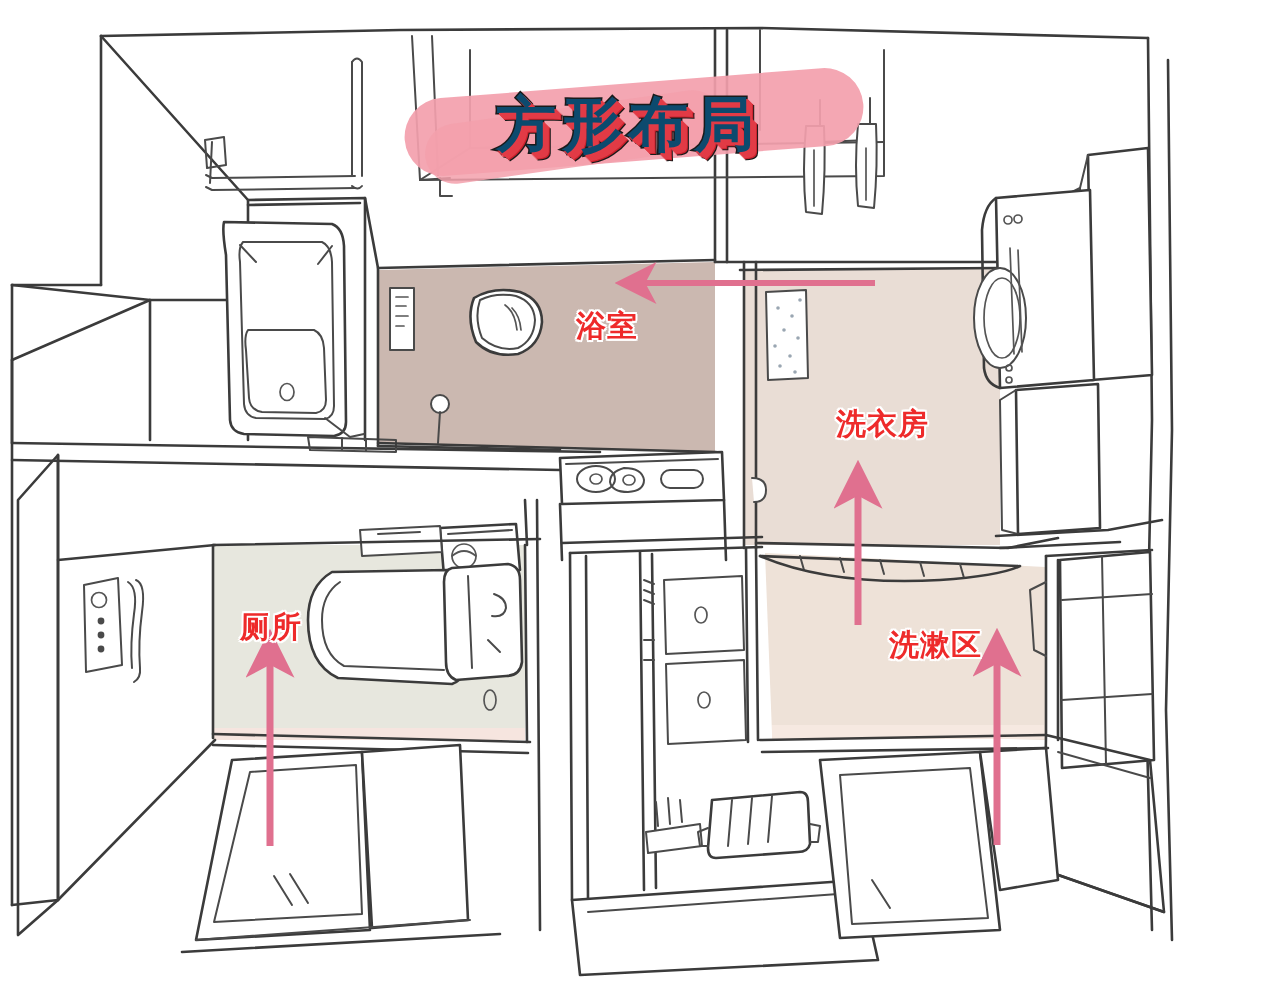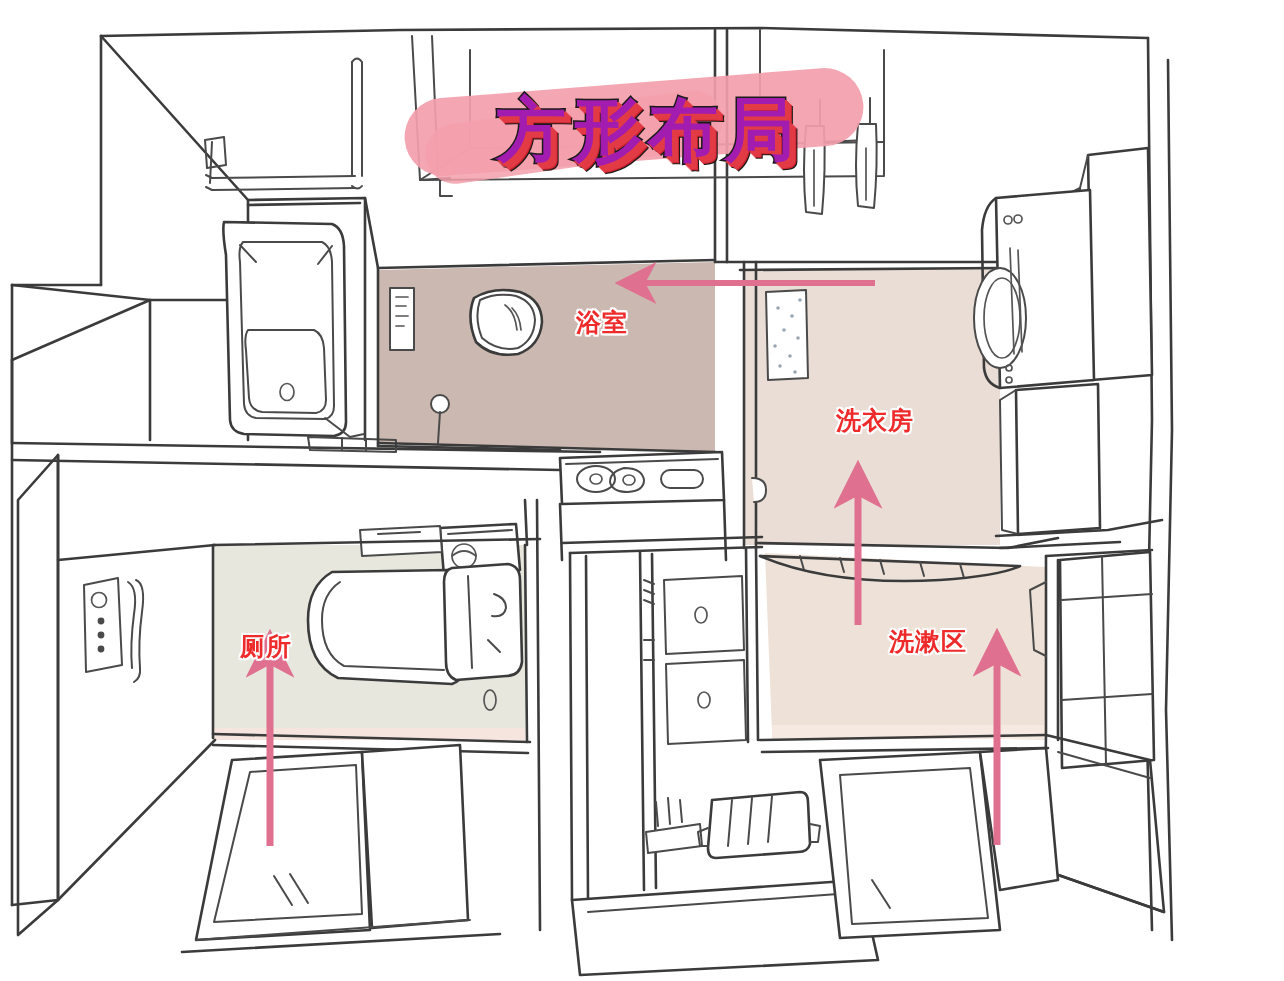--- a/index.html
+++ b/index.html
@@ -18,44 +18,45 @@
   .hl-stroke{
     position:absolute;left:0;top:28px;width:460px;height:78px;
     background:#f3a0ac;border-radius:48px;
     transform:rotate(-4.5deg);opacity:.92;
   }
   .hl-stroke.b{
     left:20px;top:52px;width:300px;height:60px;transform:rotate(-8deg);opacity:.85;
   }
   .title-text{
     position:absolute;left:92px;top:40px;
-    font-size:70px;font-weight:bold;letter-spacing:6px;line-height:1;
-    color:#a21caf;white-space:nowrap;
+    font-size:60px;font-weight:bold;letter-spacing:6px;line-height:1;
+    color:#0c4a6e;white-space:nowrap;
     -webkit-text-stroke:3px #1a1a1a;
     paint-order:stroke fill;
     text-shadow:
       2px 2px 0 #e23b46, 3px 3px 0 #e23b46, 4px 4px 0 #e23b46,
       5px 5px 0 #e23b46, 6px 6px 0 #e23b46, 7px 7px 0 #c9222d,
       8px 8px 0 #1a1a1a;
+    font-family: Liberation Serif, serif;
   }
 
   
   .zone-label{
     position:absolute;
-    font-size:25px;font-weight:bold;letter-spacing:1px;
+    font-size:30px;font-weight:bold;letter-spacing:1px;
     color:#ee2a2a;white-space:nowrap;
     text-shadow:
       -1.6px -1.6px 0 #fff, 1.6px -1.6px 0 #fff,
       -1.6px  1.6px 0 #fff, 1.6px  1.6px 0 #fff,
        0 -2px 0 #fff, 0 2px 0 #fff, -2px 0 0 #fff, 2px 0 0 #fff;
   }
   #lbl-bathroom{left:576px;top:306px;}
   #lbl-laundry{left:836px;top:392px;margin-top:12px;}
   #lbl-wash{left:889px;top:625px;}
-  #lbl-toilet{left:240px;top:630px;}
+  #lbl-toilet{left:240px;top:607px;}
 </style>
 </head>
 <body>
 
 <div id="stage">
 
   <svg id="sketch" viewBox="0 0 1284 981">
     <defs>
       <style>
         .ln{fill:none;stroke:#3b3b3b;stroke-width:2.6;stroke-linecap:round;stroke-linejoin:round;}

